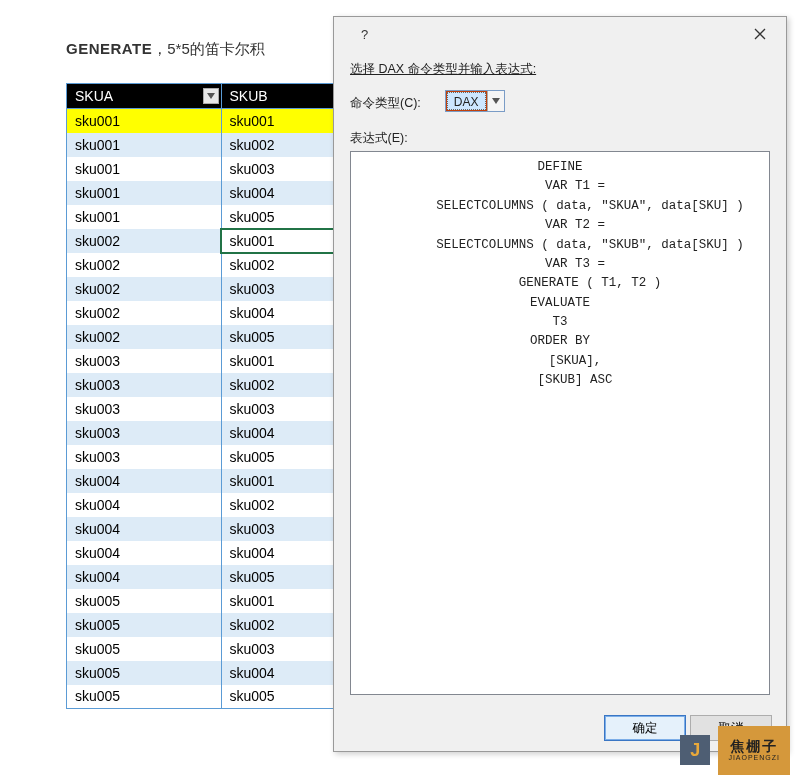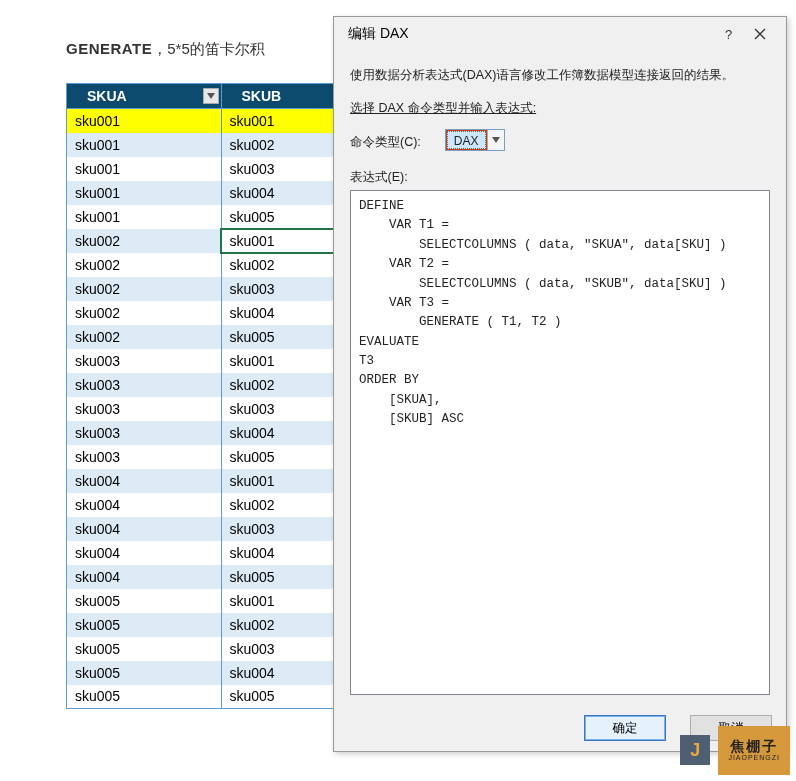--- a/index.html
+++ b/index.html
@@ -3,21 +3,21 @@
   <meta charset="utf-8">
   <style>
     * { box-sizing: border-box; margin: 0; padding: 0; }
     body { font-family: "Segoe UI", "Microsoft YaHei", Arial, sans-serif; font-size: 13px; background: #fff; width: 796px; height: 781px; overflow: hidden; position: relative; }
     
     .left-panel { position: absolute; left: 20px; top: 40px; width: 310px; margin-left: 46px; }
     .title-row { font-size: 15px; color: #333; margin-bottom: 24px; white-space: nowrap; }
     .title-bold { font-weight: 700; letter-spacing: 0.5px; }
     
     .data-table { border: 1px solid #5b9bd5; border-collapse: collapse; width: 100%; font-size: 14px; }
-    .data-table th { background: #0c4a6e; color: #fff; font-weight: 700; text-align: left; padding: 4px 20px; border: 1px solid #5b9bd5; position: relative; height: 24px; }
+    .data-table th { background: #000000; color: #fff; font-weight: 400; text-align: left; padding: 4px 8px; border: 1px solid #5b9bd5; position: relative; height: 24px; }
     .data-table th .dropdown-icon { position: absolute; right: 2px; top: 50%; transform: translateY(-50%); width: 16px; height: 16px; background: #e8e8e8; border: 1px solid #aaa; display: inline-flex; align-items: center; justify-content: center; cursor: pointer; }
     .data-table th .dropdown-icon svg { width: 8px; height: 6px; }
     .data-table td { padding: 3px 8px; border-left: 1px solid #5b9bd5; border-right: 1px solid #5b9bd5; height: 24px; background: #fff; }
     .data-table tr.alt td { background: #ddebf7; }
     .data-table tr.hl td { background: #ffff00; }
     .data-table tr.sel td.selcell { outline: 2px solid #217346; outline-offset: -1px; background: #fff; }
     
     .dialog { position: absolute; left: 333px; top: 16px; width: 454px; height: 736px; background: #f0f0f0; border: 1px solid #999; box-shadow: 2px 2px 6px rgba(0,0,0,0.2); display: flex; flex-direction: column; }
     .dialog-titlebar { height: 34px; padding: 0 10px 0 14px; display: flex; align-items: center; justify-content: space-between; font-size: 14px; }
     .dialog-title { flex: 1; }
@@ -28,23 +28,23 @@
     .intro-line { margin: 6px 0 16px; }
     .select-label { margin-bottom: 12px; text-decoration: underline; }
     .cmd-type-row { display: flex; align-items: flex-end; gap: 24px; margin-bottom: 18px; }
     .cmd-type-row .lbl { }
     .cmd-type-row .sel-wrap { display: inline-flex; border: 1px solid #7a9cc6; background: #c2410c; height: 22px; }
     .cmd-type-row .sel-val { padding: 2px 6px; min-width: 38px; background: #cde6ff; border: 1px dotted #666; margin: 1px; font-size: 12px; }
     .cmd-type-row .sel-btn { width: 17px; display: flex; align-items: center; justify-content: center; border-left: 1px solid #aaa; background: #f5f5f5; cursor: pointer; }
     .cmd-type-row .sel-btn svg { width: 8px; height: 6px; }
     
     .expr-label { margin-bottom: 4px; }
-    .expr-box { flex: 1; border: 1px solid #828790; background: #fff; padding: 6px 8px; font-family: Consolas, "Courier New", monospace; font-size: 12.5px; line-height: 1.55; white-space: pre; overflow: auto; }
-    
-    .dialog-footer { height: 46px; display: flex; align-items: center; justify-content: flex-end; gap: 24px; padding: 0 14px; }
+    .expr-box { flex: 1; border: 1px solid #828790; background: #fff; padding: 6px 8px; font-family: Consolas, "Courier New", monospace; font-size: 12.5px; line-height: 1.55; white-space: pre; overflow: auto; text-align: center; }
+    
+    .dialog-footer { height: 46px; display: flex; align-items: center; justify-content: flex-end; gap: 4px; padding: 0 14px; }
     .dialog-footer .btn { min-width: 82px; height: 26px; border: 1px solid #adadad; background: #e1e1e1; font-size: 12.5px; cursor: pointer; }
     .dialog-footer .btn.primary { border: 1.5px solid #3a76c4; box-shadow: inset 0 0 0 1px #7caee8; background: #e5f1fb; }
     
     .watermark { position: absolute; right: 6px; bottom: 6px; display: flex; align-items: center; gap: 8px; }
     .wm-j { width: 30px; height: 30px; background: #4e5e73; color: #e8a83a; font-weight: 700; font-size: 18px; display: flex; align-items: center; justify-content: center; }
     .wm-t { background: #d5983b; color: #222; padding: 13px 10px; text-align: center; line-height: 1.1; }
     .wm-t .big { font-size: 14px; font-weight: 600; letter-spacing: 2px; }
     .wm-t .small { font-size: 7px; letter-spacing: 1px; }
   </style>
 </head>
@@ -175,34 +175,32 @@
         <tr class=" ">
           <td>sku005</td>
           <td>sku005</td>
         </tr>
       </tbody>
   </table>
 </div>
 
 <div class="dialog">
   <div class="dialog-titlebar">
-    <span class="dialog-title">编辑 DAX</span>
     <span class="tb-btn">
       <svg viewBox="0 0 12 12">
           <text x="3" y="11" font-size="13" font-family="Arial" fill="#333">?</text>
         </svg>
     </span>
     <span class="tb-btn">
       <svg viewBox="0 0 12 12">
           <path d="M1 1 L11 11 M11 1 L1 11" stroke="#333" stroke-width="1.3"></path>
         </svg>
     </span>
   </div>
   <div class="dialog-body">
-    <div class="intro-line">使用数据分析表达式(DAX)语言修改工作簿数据模型连接返回的结果。</div>
     <div class="select-label">选择 DAX 命令类型并输入表达式:</div>
     <div class="cmd-type-row">
       <span class="lbl">命令类型(C):</span>
       <span class="sel-wrap">
         <span class="sel-val">DAX</span>
         <span class="sel-btn">
           <svg viewBox="0 0 8 6">
               <path d="M0 0 L8 0 L4 6 Z" fill="#555"></path>
             </svg>
         </span>

